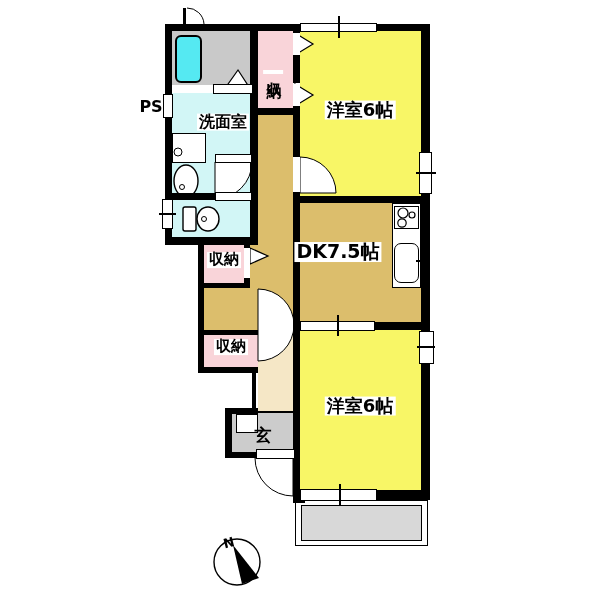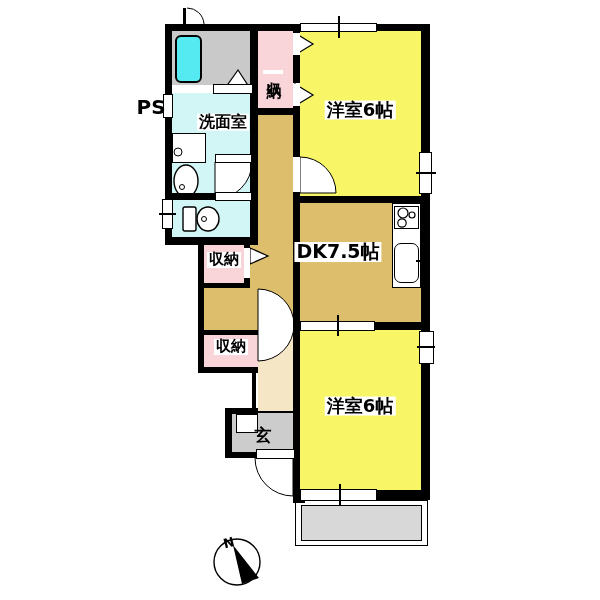--- a/index.html
+++ b/index.html
@@ -132,21 +132,21 @@
   <div class="tick z4" style="left:159px;top:213px;width:17px;height:2px;"></div>
   <div class="win z4" style="left:163px;top:94px;width:10px;height:24px;"></div>
   <div class="win z4" style="left:256px;top:449px;width:39px;height:10px;"></div>
   <div class="win z4" style="left:213px;top:84px;width:40px;height:10px;"></div>
   <div class="win z4" style="left:215px;top:192px;width:37px;height:9px;"></div>
   <div class="win z4" style="left:215px;top:154px;width:37px;height:9px;"></div>
   <div class="gap z4" style="left:293px;top:33px;width:7px;height:22px;"></div>
   <div class="gap z4" style="left:293px;top:84px;width:7px;height:22px;"></div>
   <div class="gap z4" style="left:293px;top:157px;width:7px;height:35px;"></div>
 
-  <div class="lbl nochip" style="left:151px;top:107px;font-size:20px;">PS</div>
+  <div class="lbl nochip" style="left:151px;top:107px;font-size:16px;">PS</div>
   <div class="lbl" style="left:223px;top:122px;font-size:16px;">洗面室</div>
   <div class="lbl vert" style="left:273px;top:72px;font-size:15px;">収納</div>
   <div class="lbl" style="left:360px;top:110px;font-size:18px;">洋室6帖</div>
   <div class="lbl" style="left:338px;top:252px;font-size:19px;text-align:center;">DK7.5帖</div>
   <div class="lbl" style="left:224px;top:260px;font-size:15px;">収納</div>
   <div class="lbl" style="left:231px;top:347px;font-size:15px;">収納</div>
   <div class="lbl nochip" style="left:263px;top:436px;font-size:17px;">玄</div>
   <div class="lbl" style="left:360px;top:406px;font-size:18px;">洋室6帖</div>
   <div class="lbl nochip" style="left:229px;top:543px;font-size:13px;transform:translate(-50%,-50%) rotate(-15deg);">N</div>
 

